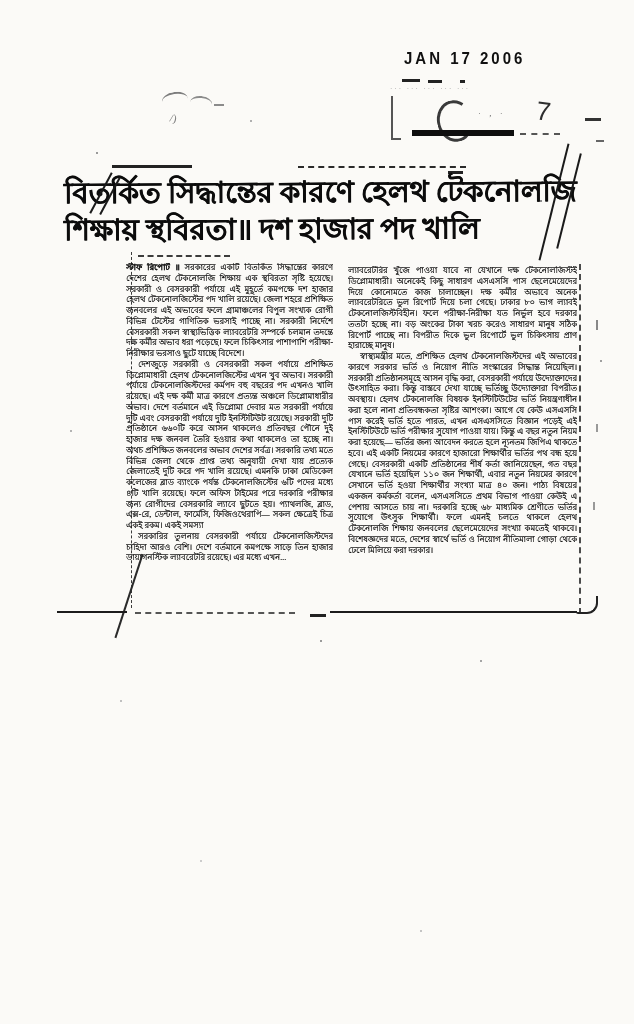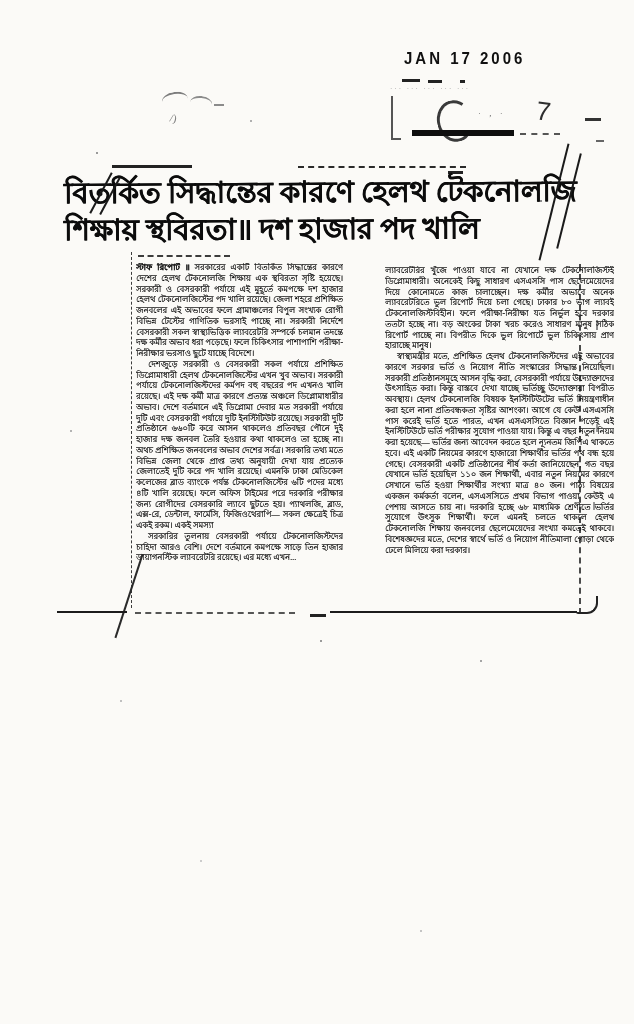--- a/index.html
+++ b/index.html
@@ -87,27 +87,27 @@
   <div class="abs slash" style="left:553px;top:142px;height:120px;transform:rotate(14deg);"></div>
   <div class="abs slash" style="left:568px;top:152px;height:98px;transform:rotate(14deg);"></div>
 
   <div class="abs vborder-thin" style="left:131px;top:252px;height:356px;"></div>
   <div class="abs hdash" style="left:138px;top:255px;width:92px;border-top-color:#3c3c3c;"></div>
   <div class="abs vborder" style="left:579px;top:264px;height:350px;"></div>
   <div class="abs" style="left:596px;top:320px;width:2px;height:10px;background:#888;"></div>
   <div class="abs" style="left:596px;top:424px;width:2px;height:8px;background:#999;"></div>
   <div class="abs" style="left:593px;top:502px;width:2px;height:8px;background:#999;"></div>
 
-  <div class="abs bodycol" style="left:136px;top:263px;width:207px;height:346px;">
+  <div class="abs bodycol" style="left:126px;top:263px;width:207px;height:346px;">
     <p><span class="byline">স্টাফ রিপোর্ট ॥</span> <span>সরকারের একটি বিতর্কিত সিদ্ধান্তের কারণে দেশের হেলথ টেকনোলজি শিক্ষায় এক স্থবিরতা সৃষ্টি হয়েছে। সরকারী ও বেসরকারী পর্যায়ে এই মুহূর্তে কমপক্ষে দশ হাজার হেলথ টেকনোলজিস্টের পদ খালি রয়েছে। জেলা শহরে প্রশিক্ষিত জনবলের এই অভাবের ফলে গ্রামাঞ্চলের বিপুল সংখ্যক রোগী বিভিন্ন টেস্টের গাণিতিক ভরসাই পাচ্ছে না। সরকারী নির্দেশে বেসরকারী সকল স্বাস্থ্যভিত্তিক ল্যাবরেটরি সম্পর্কে চলমান তদন্তে দক্ষ কর্মীর অভাব ধরা পড়েছে। ফলে চিকিৎসার পাশাপাশি পরীক্ষা-নিরীক্ষার ভরসাও ছুটে যাচ্ছে বিদেশে।</span></p>
     <p>দেশজুড়ে সরকারী ও বেসরকারী সকল পর্যায়ে প্রশিক্ষিত ডিপ্লোমাধারী হেলথ টেকনোলজিস্টের এখন খুব অভাব। সরকারী পর্যায়ে টেকনোলজিস্টদের কর্মপদ বহু বছরের পদ এখনও খালি রয়েছে। এই দক্ষ কর্মী মাত্র কারণে প্রত্যন্ত অঞ্চলে ডিপ্লোমাধারীর অভাব। দেশে বর্তমানে এই ডিপ্লোমা দেবার মত সরকারী পর্যায়ে দুটি এবং বেসরকারী পর্যায়ে দুটি ইনস্টিটিউট রয়েছে। সরকারী দুটি প্রতিষ্ঠানে ৬৬০টি করে আসন থাকলেও প্রতিবছর পৌনে দুই হাজার দক্ষ জনবল তৈরি হওয়ার কথা থাকলেও তা হচ্ছে না। অথচ প্রশিক্ষিত জনবলের অভাব দেশের সর্বত্র। সরকারি তথ্য মতে বিভিন্ন জেলা থেকে প্রাপ্ত তথ্য অনুযায়ী দেখা যায় প্রত্যেক জেলাতেই দুটি করে পদ খালি রয়েছে। এমনকি ঢাকা মেডিকেল কলেজের ব্লাড ব্যাংকে পর্যন্ত টেকনোলজিস্টের ৬টি পদের মধ্যে ৪টি খালি রয়েছে। ফলে অফিস টাইমের পরে দরকারি পরীক্ষার জন্য রোগীদের বেসরকারি ল্যাবে ছুটতে হয়। প্যাথলজি, ব্লাড, এক্স-রে, ডেন্টাল, ফার্মেসি, ফিজিওথেরাপি— সকল ক্ষেত্রেই চিত্র একই রকম। একই সমস্যা</p>
     <p>সরকারির তুলনায় বেসরকারী পর্যায়ে টেকনোলজিস্টদের চাহিদা আরও বেশি। দেশে বর্তমানে কমপক্ষে সাড়ে তিন হাজার ডায়াগনস্টিক ল্যাবরেটরি রয়েছে। এর মধ্যে এখন...</p>
   </div>
 
-  <div class="abs bodycol" style="left:348px;top:266px;width:229px;height:346px;margin-left:37px;">
+  <div class="abs bodycol" style="left:348px;top:266px;width:229px;height:346px;">
     <p>ল্যাবরেটরির খুঁজে পাওয়া যাবে না যেখানে দক্ষ টেকনোলজিস্টই ডিপ্লোমাধারী। অনেকেই কিছু সাধারণ এসএসসি পাস ছেলেমেয়েদের দিয়ে কোনোমতে কাজ চালাচ্ছেন। দক্ষ কর্মীর অভাবে অনেক ল্যাবরেটরিতে ভুল রিপোর্ট দিয়ে চলা গেছে। ঢাকার ৮০ ভাগ ল্যাবই টেকনোলজিস্টবিহীন। ফলে পরীক্ষা-নিরীক্ষা যত নির্ভুল হবে দরকার ততটা হচ্ছে না। বড় অংকের টাকা খরচ করেও সাধারণ মানুষ সঠিক রিপোর্ট পাচ্ছে না। বিপরীত দিকে ভুল রিপোর্টে ভুল চিকিৎসায় প্রাণ হারাচ্ছে মানুষ।</p>
     <p>স্বাস্থ্যমন্ত্রীর মতে, প্রশিক্ষিত হেলথ টেকনোলজিস্টদের এই অভাবের কারণে সরকার ভর্তি ও নিয়োগ নীতি সংস্কারের সিদ্ধান্ত নিয়েছিল। সরকারী প্রতিষ্ঠানসমূহে আসন বৃদ্ধি করা, বেসরকারী পর্যায়ে উদ্যোক্তাদের উৎসাহিত করা। কিন্তু বাস্তবে দেখা যাচ্ছে ভর্তিচ্ছু উদ্যোক্তারা বিপরীত অবস্থায়। হেলথ টেকনোলজি বিষয়ক ইনস্টিটিউটের ভর্তি নিয়ন্ত্রণাধীন করা হলে নানা প্রতিবন্ধকতা সৃষ্টির আশংকা। আগে যে কেউ এসএসসি পাস করেই ভর্তি হতে পারত, এখন এসএসসিতে বিজ্ঞান পড়েই এই ইনস্টিটিউটে ভর্তি পরীক্ষার সুযোগ পাওয়া যায়। কিন্তু এ বছর নতুন নিয়ম করা হয়েছে— ভর্তির জন্য আবেদন করতে হলে ন্যূনতম জিপিএ থাকতে হবে। এই একটি নিয়মের কারণে হাজারো শিক্ষার্থীর ভর্তির পথ বন্ধ হয়ে গেছে। বেসরকারী একটি প্রতিষ্ঠানের শীর্ষ কর্তা জানিয়েছেন, গত বছর যেখানে ভর্তি হয়েছিল ১১০ জন শিক্ষার্থী, এবার নতুন নিয়মের কারণে সেখানে ভর্তি হওয়া শিক্ষার্থীর সংখ্যা মাত্র ৪০ জন। পাঠ্য বিষয়ের একজন কর্মকর্তা বলেন, এসএসসিতে প্রথম বিভাগ পাওয়া কেউই এ পেশায় আসতে চায় না। দরকারি হচ্ছে ৬৮ মাধ্যমিক শ্রেণীতে ভর্তির সুযোগে উৎসুক শিক্ষার্থী। ফলে এমনই চলতে থাকলে হেলথ টেকনোলজি শিক্ষায় জনবলের ছেলেমেয়েদের সংখ্যা কমতেই থাকবে। বিশেষজ্ঞদের মতে, দেশের স্বার্থে ভর্তি ও নিয়োগ নীতিমালা গোড়া থেকে ঢেলে মিলিয়ে করা দরকার।</p>
   </div>
 
   <div class="abs penslash"></div>
 
   <div class="abs solidline" style="left:57px;top:611px;width:70px;"></div>
   <div class="abs hdash" style="left:135px;top:612px;width:160px;"></div>
   <div class="abs dash" style="left:310px;top:614px;width:16px;"></div>
   <div class="abs solidline" style="left:330px;top:611px;width:247px;"></div>

